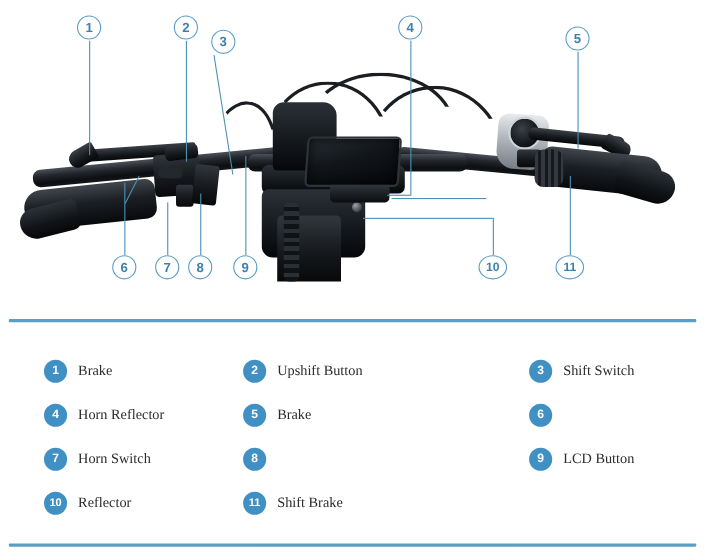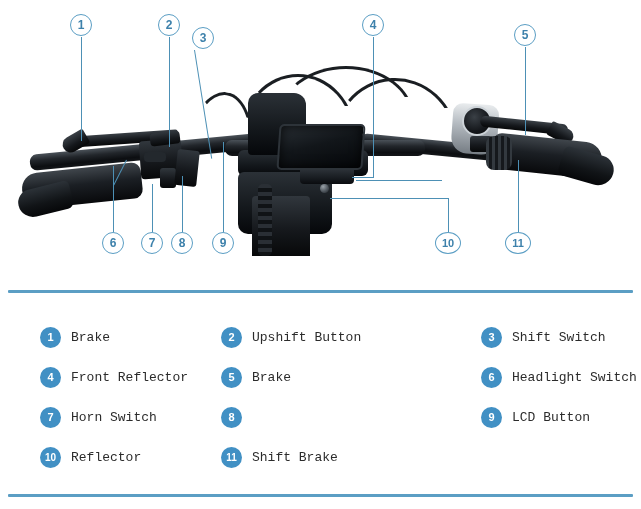--- a/index.html
+++ b/index.html
@@ -163,21 +163,21 @@
     text-align: center;
     flex: 0 0 auto;
     font-family: "Liberation Sans", sans-serif;
   }
   .legend-badge.two-digit { font-size: 10px; }
   .legend-label {
     margin-left: 10px;
     font-size: 13px;
     color: #2b2b2b;
     white-space: nowrap;
-    font-family: Liberation Mono, monospace;
+    font-family: Liberation Serif, serif;
   }
 </style>
 </head>
 <body>
 
 <div id="page">
 
   <div id="diagram-area">
     <div id="photo-stage">
 
@@ -272,21 +272,21 @@
   <div class="divider" id="divider-top"></div>
   <div class="divider" id="divider-bottom"></div>
 
   <div id="legend">
       <div class="legend-item" style="left: 40px; top: 30px;">
         <div class="legend-badge">1</div>
         <div class="legend-label">Brake</div>
       </div>
       <div class="legend-item" style="left: 40px; top: 70px;">
         <div class="legend-badge">4</div>
-        <div class="legend-label">Front Reflector</div>
+        <div class="legend-label">Horn Reflector</div>
       </div>
       <div class="legend-item" style="left: 40px; top: 110px;">
         <div class="legend-badge">7</div>
         <div class="legend-label">Horn  Switch</div>
       </div>
       <div class="legend-item" style="left: 40px; top: 150px;">
         <div class="legend-badge two-digit">10</div>
         <div class="legend-label">Reflector</div>
       </div>
       <div class="legend-item" style="left: 221px; top: 30px;">
@@ -303,21 +303,20 @@
       <div class="legend-item" style="left: 221px; top: 150px;">
         <div class="legend-badge two-digit">11</div>
         <div class="legend-label">Shift Brake</div>
       </div>
       <div class="legend-item" style="left: 481px; top: 30px;">
         <div class="legend-badge">3</div>
         <div class="legend-label">Shift Switch</div>
       </div>
       <div class="legend-item" style="left: 481px; top: 70px;">
         <div class="legend-badge">6</div>
-        <div class="legend-label">Headlight Switch</div>
       </div>
       <div class="legend-item" style="left: 481px; top: 110px;">
         <div class="legend-badge">9</div>
         <div class="legend-label">LCD Button</div>
       </div>
     </div>
 
 </div>
 
 </body></html>

